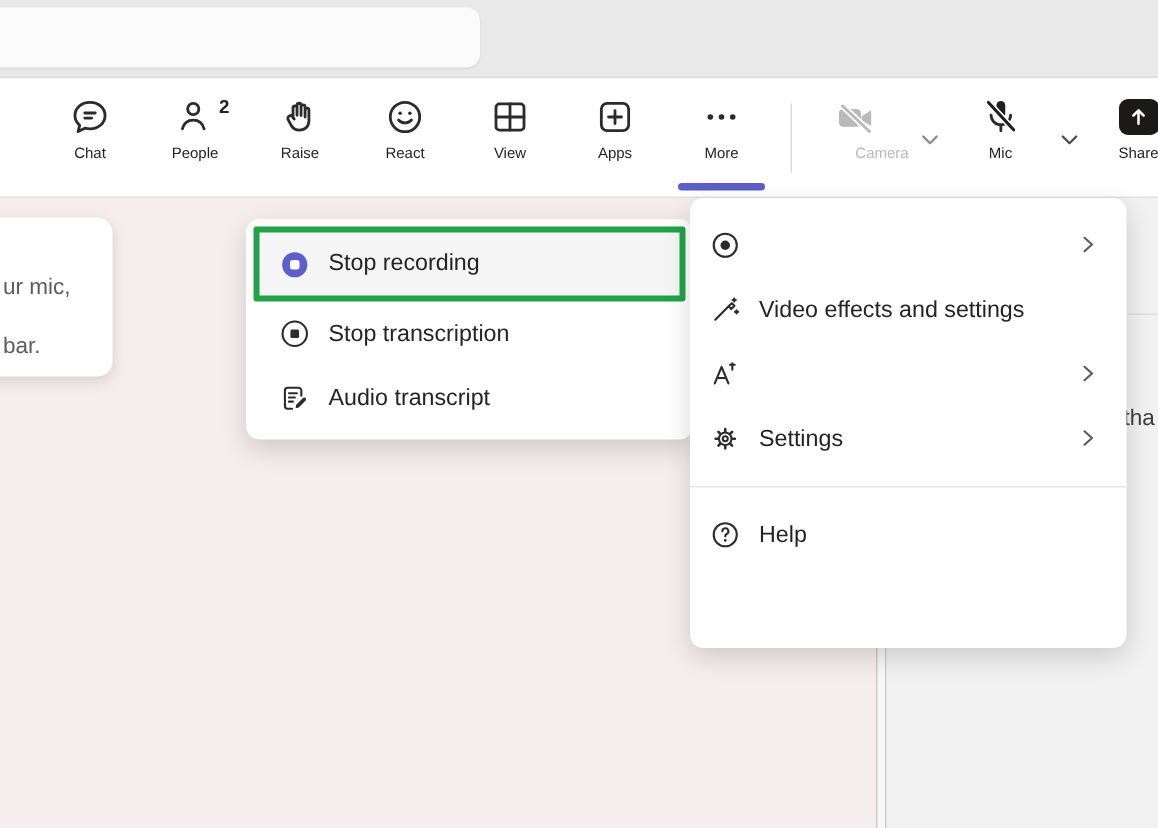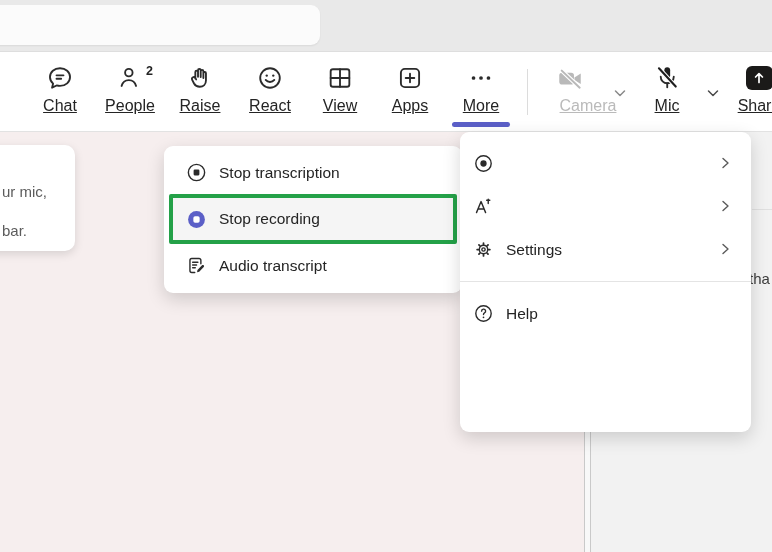--- a/index.html
+++ b/index.html
@@ -8,21 +8,21 @@
   .screen { position:relative; width:772px; height:552px; overflow:hidden; background:#f6eeee; }
 
   
   .titlebar { position:absolute; left:0; top:0; width:772px; height:52px; background:#e9e9e9; border-bottom:1px solid #dedede; }
   .searchbox { position:absolute; left:-12px; top:5px; width:332px; height:40px; background:#fbfbfb; border-radius:9px; box-shadow:0 1px 2px rgba(0,0,0,0.07); }
 
   
   .toolbar { position:absolute; left:0; top:52px; width:772px; height:80px; background:#ffffff; border-bottom:1px solid #e2e2e2; }
   .tb-btn { position:absolute; top:12px; width:58px; display:flex; flex-direction:column; align-items:center; gap:5px; cursor:pointer; }
   .tb-btn .ic { position:relative; width:28px; height:28px; display:flex; align-items:center; justify-content:center; }
-  .tb-btn .lbl { font-size:16px; color:#242424; white-space:nowrap;text-decoration:underline; }
+  .tb-btn .lbl { font-size:10px; color:#242424; white-space:nowrap; }
   .tb-btn.disabled .lbl { color:#bababa;margin-left:36px; }
   .badge { position:absolute; right:-9px; top:0px; font-size:12.5px; font-weight:700; color:#242424; }
   .more-underline { position:absolute; left:452px; top:70px; width:58px; height:5px; border-radius:3px; background:var(--accent,#5b5fc7); }
   .tb-sep { position:absolute; left:527px; top:17px; width:1px; height:46px; background:#dcdcdc; }
   .tb-chevron { position:absolute; top:32px; width:18px; height:18px; cursor:pointer; }
   .share-box { width:27px; height:24px; background:#1b1a19; border-radius:6px; display:flex; align-items:center; justify-content:center; }
 
   svg { display:block; }
   .stroke { stroke:#2b2b2b; fill:none; stroke-width:1.6; stroke-linecap:round; stroke-linejoin:round; }
   .fillDark { fill:#2b2b2b; }
@@ -195,37 +195,37 @@
   <div class="right-card-divider"></div>
   <span class="frag" style="left:734px; top:228px;">co</span>
   <span class="frag" style="left:749px; top:270px;">tha</span>
 
   <div class="tooltip-card">
     <span class="tline" style="top:38px">ur mic,</span>
     <span class="tline" style="top:77px">bar.</span>
   </div>
 
   <div class="rec-menu">
+    <div class="rec-item highlighted">
+      <span class="mi-ic">
+        <svg width="21" height="21" viewBox="0 0 24 24">
+            <circle cx="12" cy="12" r="9.6" fill="#5b5fc7"></circle>
+            <rect x="8.4" y="8.4" width="7.2" height="7.2" rx="2" fill="#ffffff"></rect>
+          </svg>
+      </span>
+      <span class="txt">Stop recording</span>
+    </div>
     <div class="rec-item">
       <span class="mi-ic">
         <svg width="21" height="21" viewBox="0 0 24 24">
             <circle class="stroke" cx="12" cy="12" r="9.3"></circle>
             <rect x="8.7" y="8.7" width="6.6" height="6.6" rx="1.2" fill="#2b2b2b"></rect>
           </svg>
       </span>
       <span class="txt">Stop transcription</span>
-    </div>
-    <div class="rec-item highlighted">
-      <span class="mi-ic">
-        <svg width="21" height="21" viewBox="0 0 24 24">
-            <circle cx="12" cy="12" r="9.6" fill="#5b5fc7"></circle>
-            <rect x="8.4" y="8.4" width="7.2" height="7.2" rx="2" fill="#ffffff"></rect>
-          </svg>
-      </span>
-      <span class="txt">Stop recording</span>
     </div>
     <div class="rec-item">
       <span class="mi-ic">
         <svg width="21" height="21" viewBox="0 0 24 24">
             <path class="stroke" d="M17 10V6.2c0-1.2-.9-2.2-2.1-2.2H6.6c-1.2 0-2.1 1-2.1 2.2v11.6c0 1.2.9 2.2 2.1 2.2H10"></path>
             <path class="stroke" d="M7.6 8.2h6M7.6 11.4h4.5M7.6 14.6h3"></path>
             <path d="M12.6 19.6l.5-2.6 5.2-5.2c.5-.5 1.4-.5 1.9 0 .6.6.6 1.5.1 2l-5.2 5.2-2.5.6z" fill="#2b2b2b"></path>
           </svg>
       </span>
       <span class="txt">Audio transcript</span>
@@ -238,20 +238,30 @@
         <svg width="21" height="21" viewBox="0 0 24 24">
             <circle class="stroke" cx="12" cy="12" r="8.8"></circle>
             <circle class="fillDark" cx="12" cy="12" r="3.6"></circle>
           </svg>
       </span>
       <span class="mm-chevron">
         <svg width="16" height="16" viewBox="0 0 16 16">
             <path d="M6 3.5L11 8l-5 4.5" stroke="#5a5a5a" stroke-width="1.4" fill="none" stroke-linecap="round" stroke-linejoin="round"></path>
           </svg>
       </span>
+    </div>
+    <div class="mm-item">
+      <span class="mi-ic">
+        <svg width="21" height="21" viewBox="0 0 24 24">
+            <path class="stroke" d="M4.4 19.6L14.6 9.4"></path>
+            <path class="stroke" d="M14.6 9.4l2.4-2.4 2 2-2.4 2.4z"></path>
+            <path class="stroke" d="M18.8 3.4v2.4M17.6 4.6H20M20.6 12.4v2.4M19.4 13.6h2.4"></path>
+          </svg>
+      </span>
+      <span class="txt">Video effects and settings</span>
     </div>
     <div class="mm-item">
       <span class="mi-ic">
         <svg width="21" height="21" viewBox="0 0 24 24">
             <path class="stroke" d="M4 19L9.2 6.4 14.4 19M5.8 14.8h6.8"></path>
             <path class="stroke" d="M17.4 3.6v5M15.6 4.8h3.6"></path>
           </svg>
       </span>
       <span class="mm-chevron">
         <svg width="16" height="16" viewBox="0 0 16 16">

